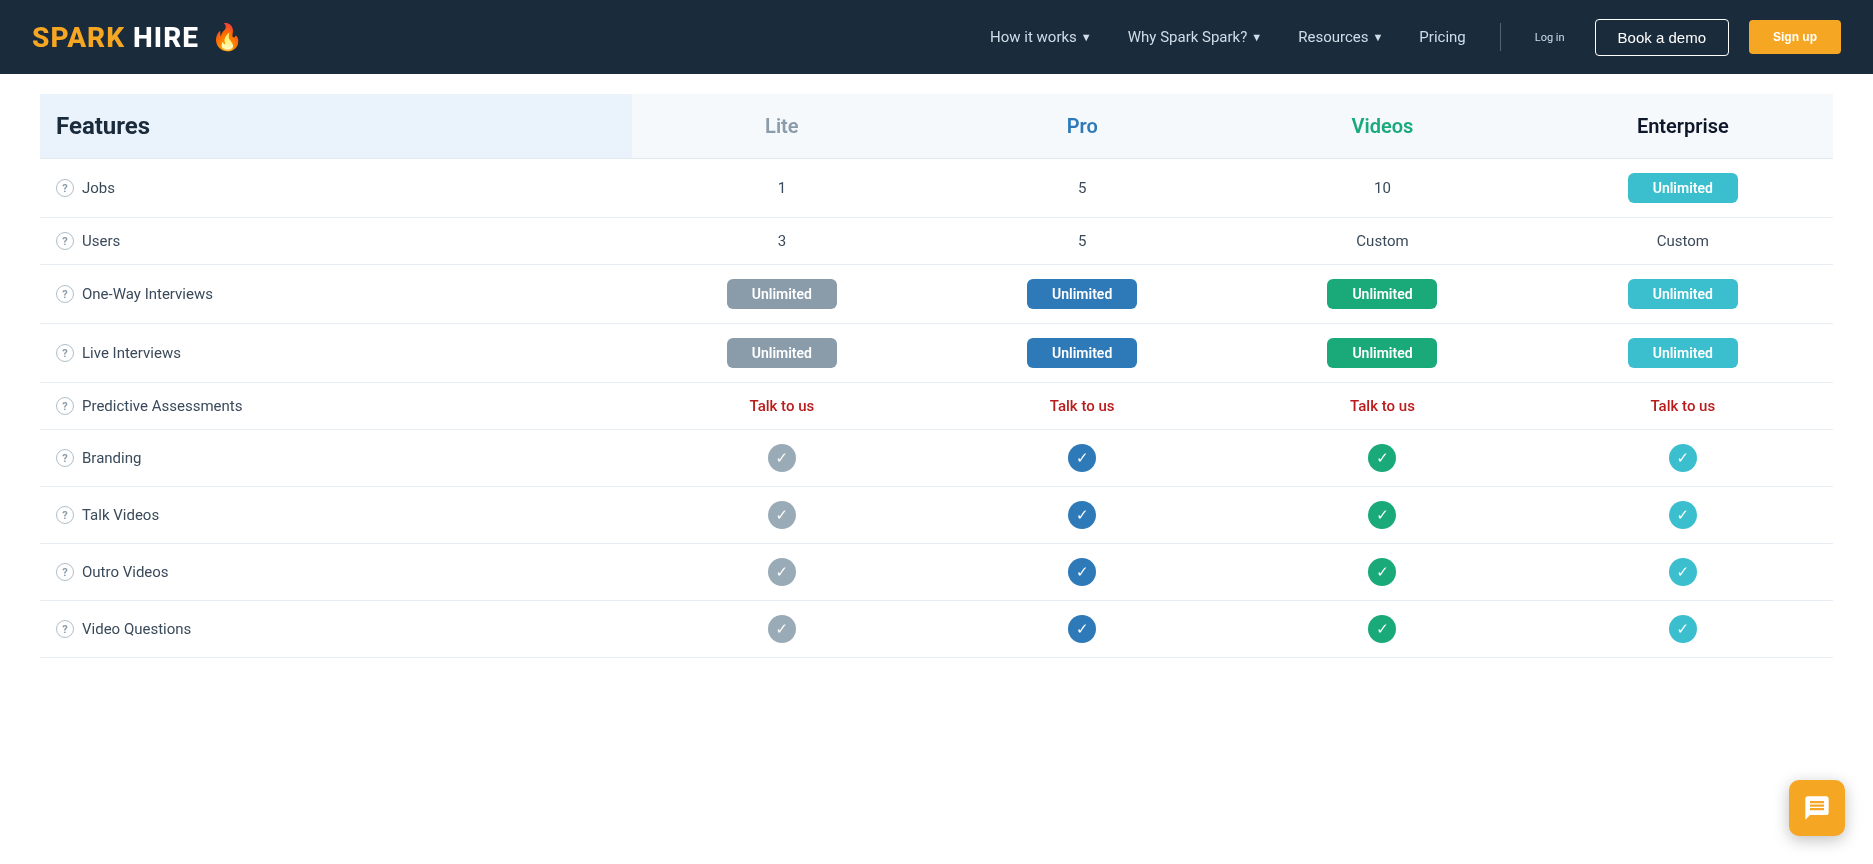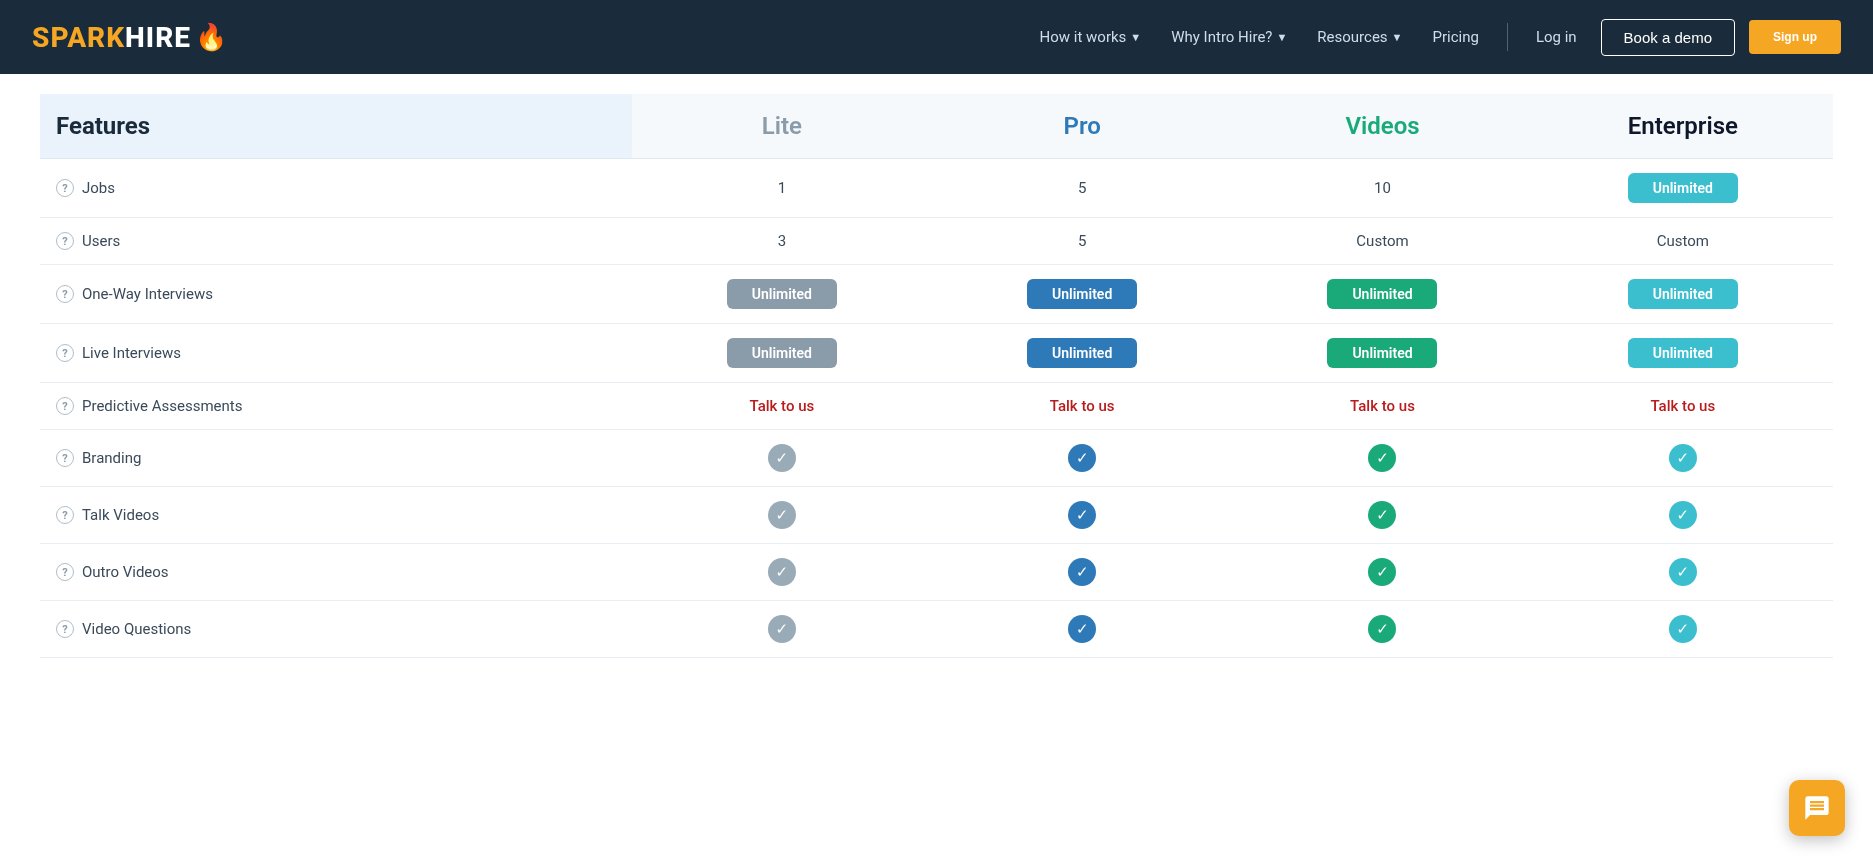--- a/index.html
+++ b/index.html
@@ -10,20 +10,21 @@
       background: #1a2b3c;
       display: flex;
       align-items: center;
       padding: 0 32px;
       height: 74px;
       gap: 0;
     }
     .logo {
       display: flex;
       align-items: center;
+      gap: 8px;
       margin-right: auto;
       justify-content: flex-end;
     }
     .logo-spark {
       color: #f5a623;
       font-size: 28px;
       font-weight: 800;
       letter-spacing: 1px;
     }
     .logo-hire {
@@ -32,42 +33,42 @@
       font-weight: 800;
       letter-spacing: 1px;
     }
     .logo-flame {
       font-size: 26px;
       margin-left: 4px;
     }
     .nav-links {
       display: flex;
       align-items: center;
-      gap: 6px;
+      gap: 12px;
     }
     .nav-link {
       color: #d0dde8;
       font-size: 15px;
       padding: 8px 12px;
       cursor: pointer;
       display: flex;
       align-items: center;
       gap: 4px;
       white-space: nowrap;
     }
     .nav-chevron { font-size: 11px; }
     .nav-divider {
       width: 1px;
       height: 28px;
       background: rgba(255,255,255,0.25);
       margin: 0 10px;
     }
     .nav-login {
       color: #d0dde8;
-      font-size: 15px;
+      font-size: 11px;
       padding: 8px 12px;
       cursor: pointer;
     }
     .nav-book-demo {
       border: 1.5px solid #ffffff;
       color: #ffffff;
       background: transparent;
       font-size: 15px;
       padding: 9px 22px;
       border-radius: 4px;
@@ -104,21 +105,21 @@
     col.col-feature { width: 33%; }
     col.col-lite { width: 16.75%; }
     col.col-pro { width: 16.75%; }
     col.col-growth { width: 16.75%; }
     col.col-enterprise { width: 16.75%; }
 
     
     thead tr th {
       padding: 18px 16px;
       text-align: center;
-      font-size: 24px;
+      font-size: 20px;
       font-weight: 600;
       border-bottom: 1px solid #e0e8f0;
     }
     thead tr th.th-feature {
       text-align: left;
       font-size: 24px;
       font-weight: 700;
       color: #1a2b3c;
       background: #eaf2fb;
     }
@@ -261,21 +262,21 @@
     <span class="logo-spark">SPARK</span>
     <span class="logo-hire">HIRE</span>
     <span class="logo-flame">🔥</span>
   </div>
   <div class="nav-links">
     <span class="nav-link">
       <span>How it works</span>
       <span class="nav-chevron">▼</span>
     </span>
     <span class="nav-link">
-      <span>Why Intro Hire?</span>
+      <span>Why Spark Spark?</span>
       <span class="nav-chevron">▼</span>
     </span>
     <span class="nav-link">
       <span>Resources</span>
       <span class="nav-chevron">▼</span>
     </span>
     <span class="nav-link">
       <span>Pricing</span>
     </span>
     <div class="nav-divider"></div>

